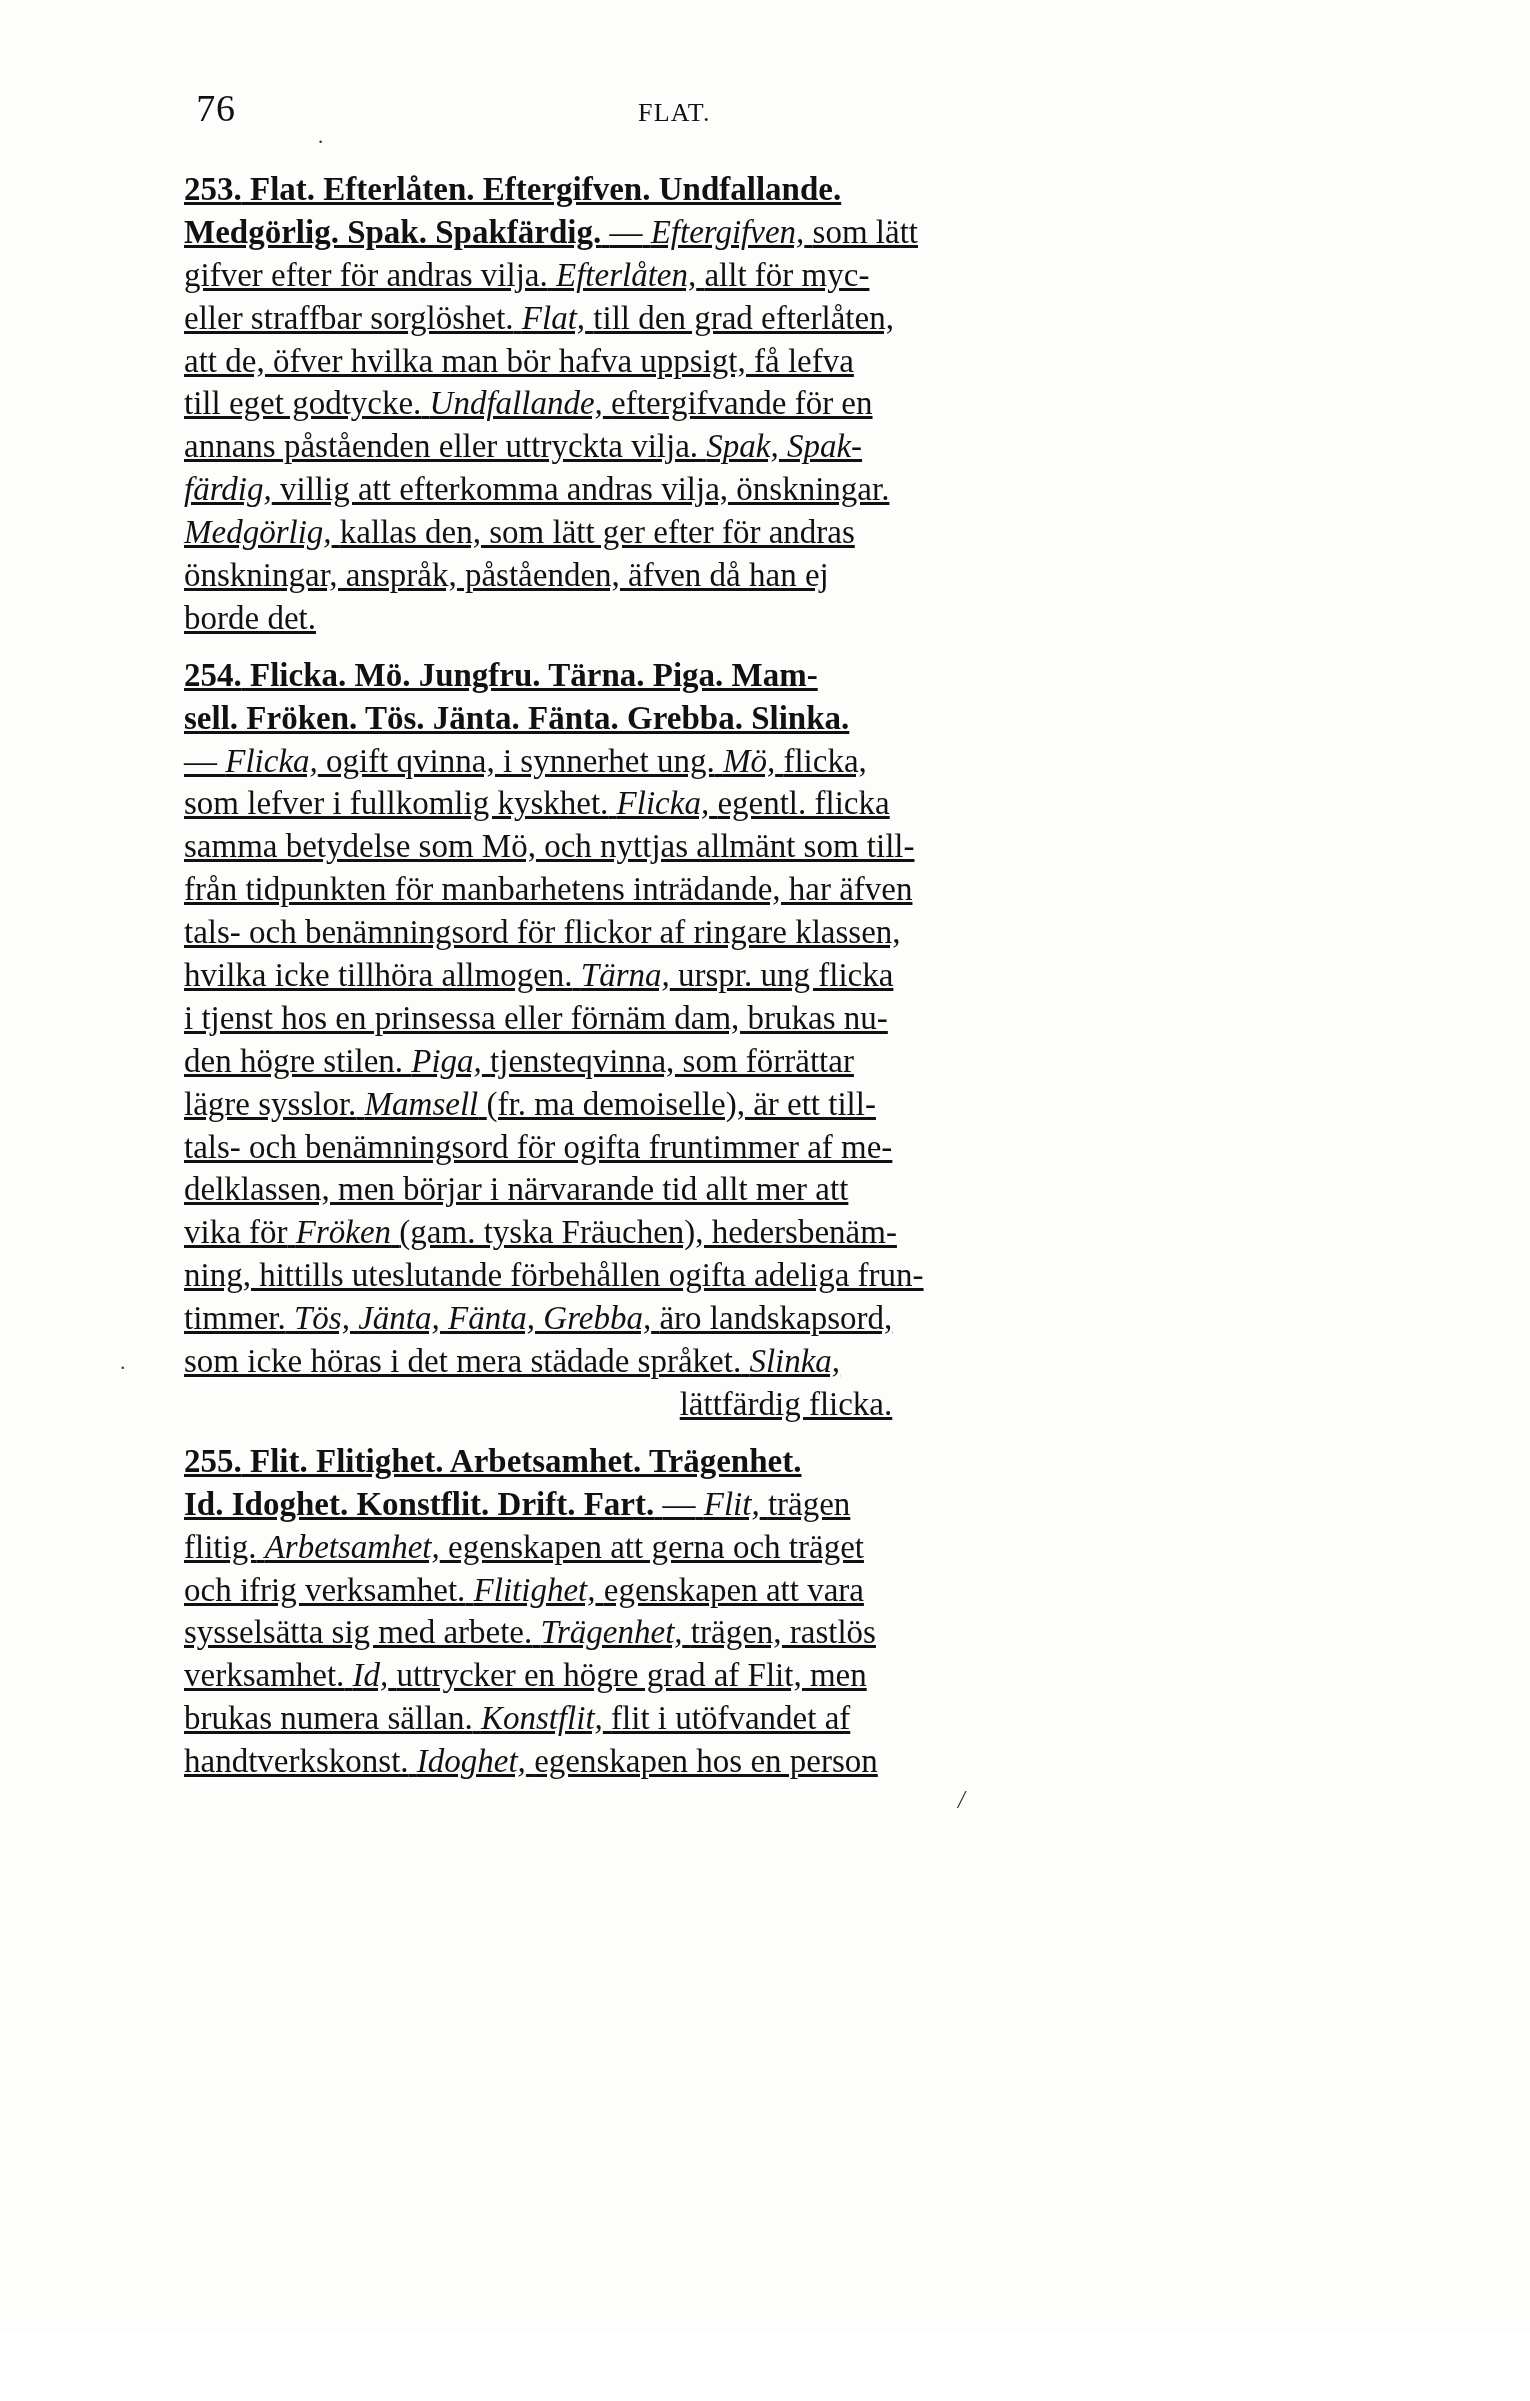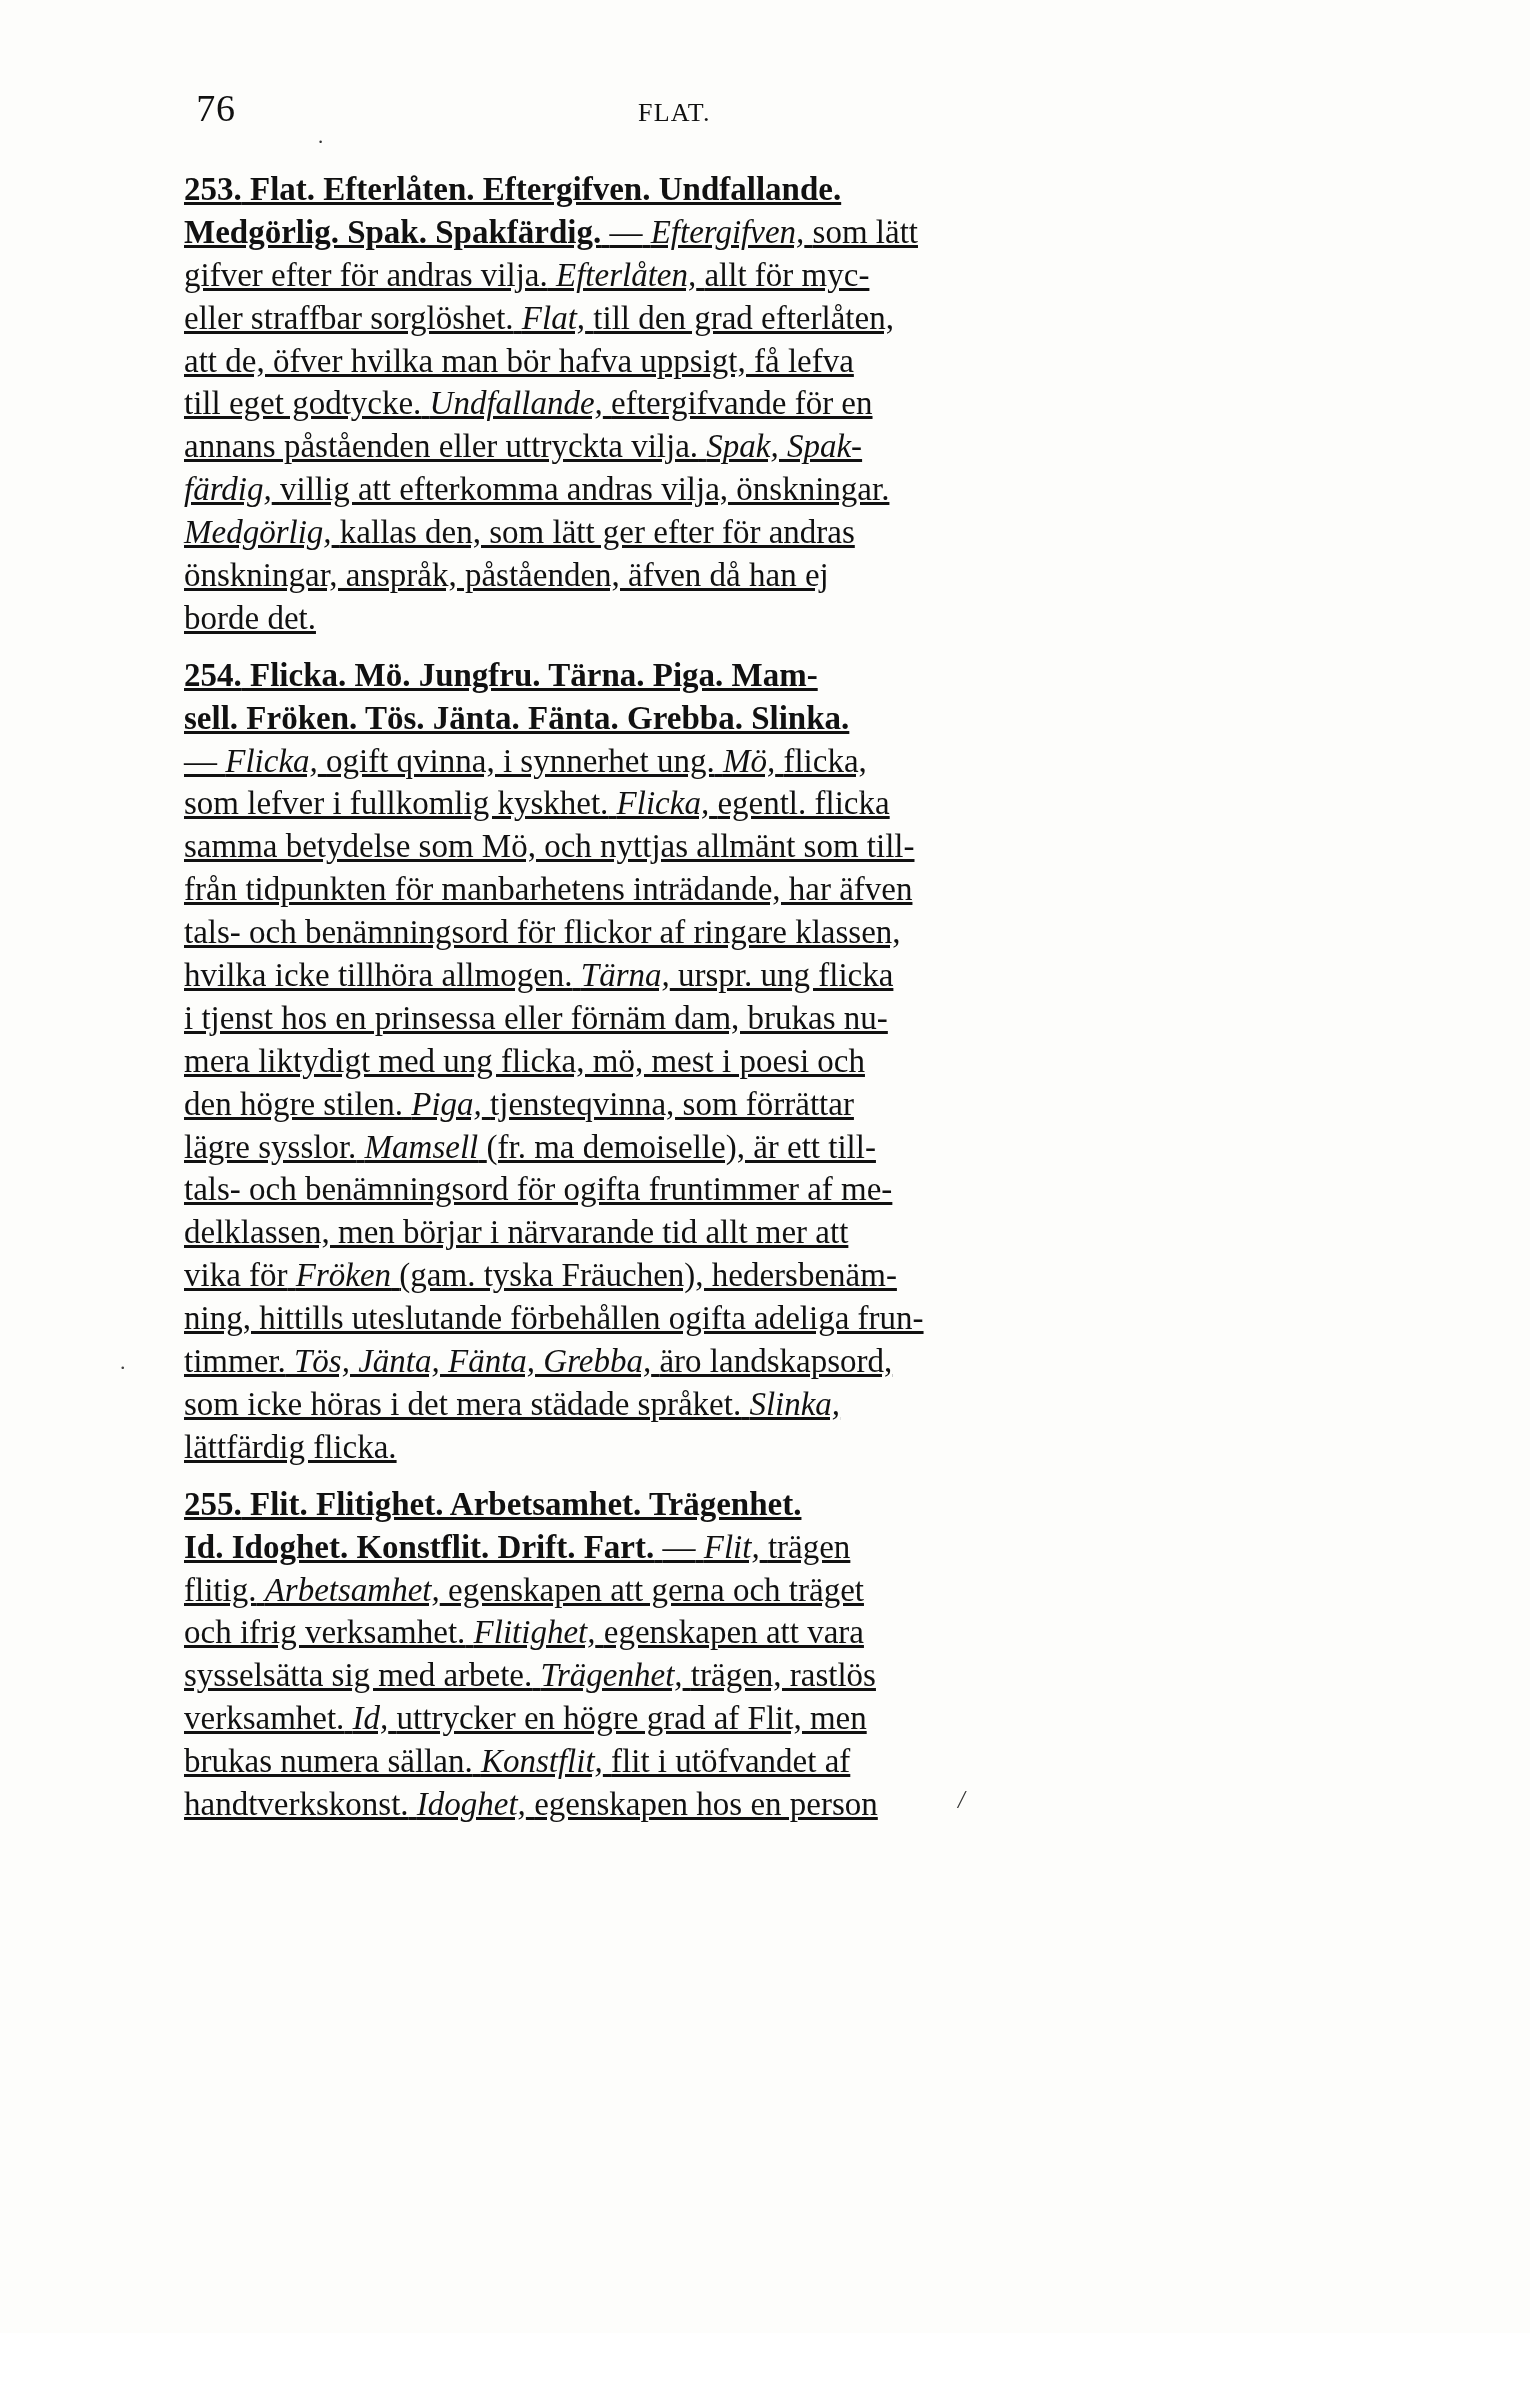--- a/index.html
+++ b/index.html
@@ -175,21 +175,20 @@
       </p>
       <p class="para">samma betydelse som Mö, och nyttjas allmänt som till-</p>
       <p class="para">från tidpunkten för manbarhetens inträdande, har äfven</p>
       <p class="para">tals- och benämningsord för flickor af ringare klassen,</p>
       <p class="para">
         <span>hvilka icke tillhöra allmogen.</span>
         <span class="it">Tärna,</span>
         <span>urspr. ung flicka</span>
       </p>
       <p class="para">i tjenst hos en prinsessa eller förnäm dam, brukas nu-</p>
-      <p class="para">mera liktydigt med ung flicka, mö, mest i poesi och</p>
       <p class="para">
         <span>den högre stilen.</span>
         <span class="it">Piga,</span>
         <span>tjensteqvinna, som förrättar</span>
       </p>
       <p class="para">
         <span>lägre sysslor.</span>
         <span class="it">Mamsell</span>
         <span>(fr. ma demoiselle), är ett till-</span>
       </p>
@@ -203,21 +202,21 @@
       <p class="para">ning, hittills uteslutande förbehållen ogifta adeliga frun-</p>
       <p class="para">
         <span>timmer.</span>
         <span class="it">Tös, Jänta, Fänta, Grebba,</span>
         <span>äro landskapsord,</span>
       </p>
       <p class="para">
         <span>som icke höras i det mera städade språket.</span>
         <span class="it">Slinka,</span>
       </p>
-      <p class="para" style="text-align:left;">lättfärdig flicka.</p>
+      <p class="para" style="text-align:center;">lättfärdig flicka.</p>
     </div>
 
     <div class="entry">
       <p class="para headline">
         <span class="bd">255.</span>
         <span class="bd">Flit. Flitighet. Arbetsamhet. Trägenhet.</span>
       </p>
       <p class="para">
         <span class="bd">Id. Idoghet. Konstflit. Drift. Fart.</span>
         <span>—</span>

